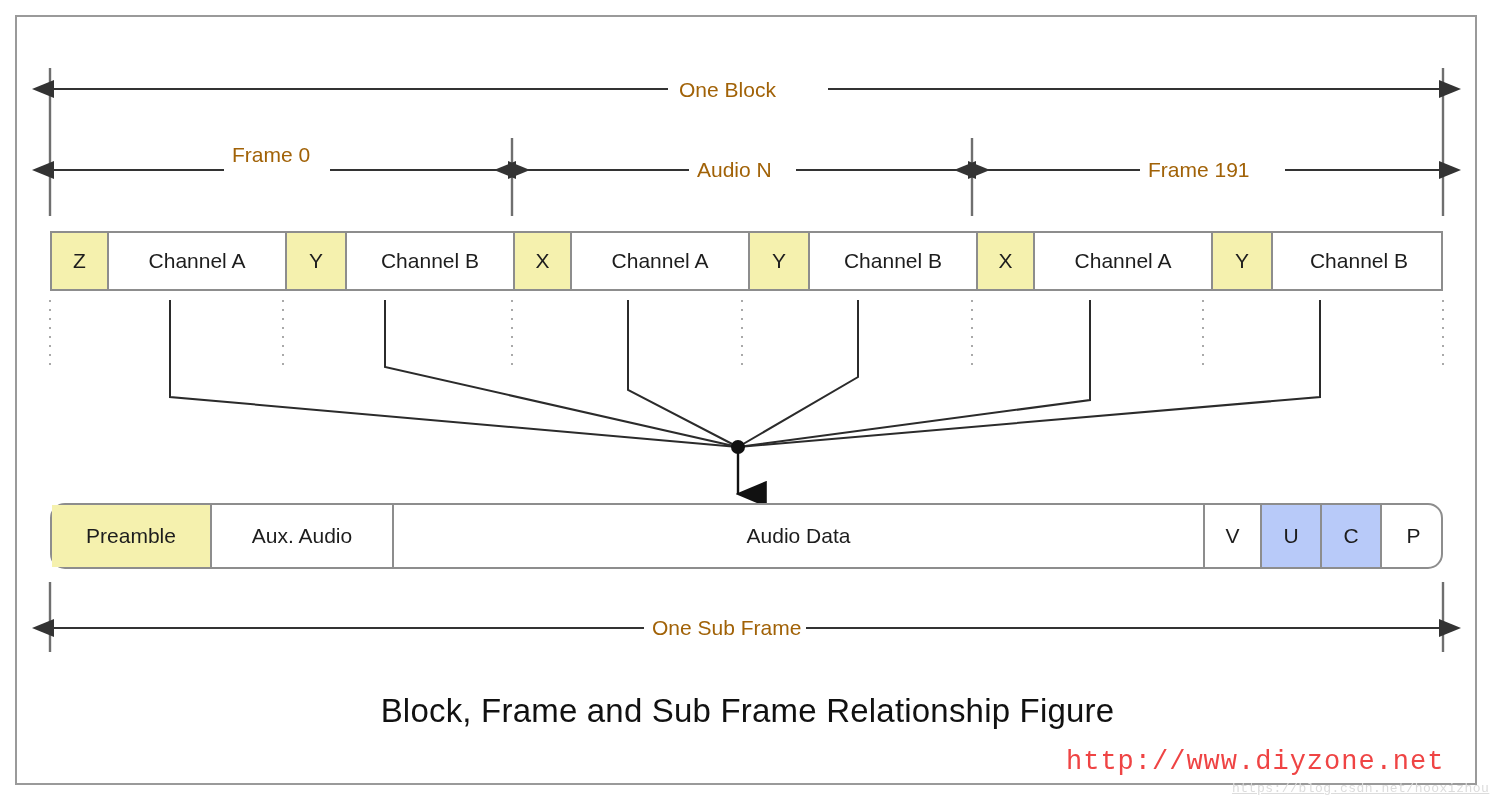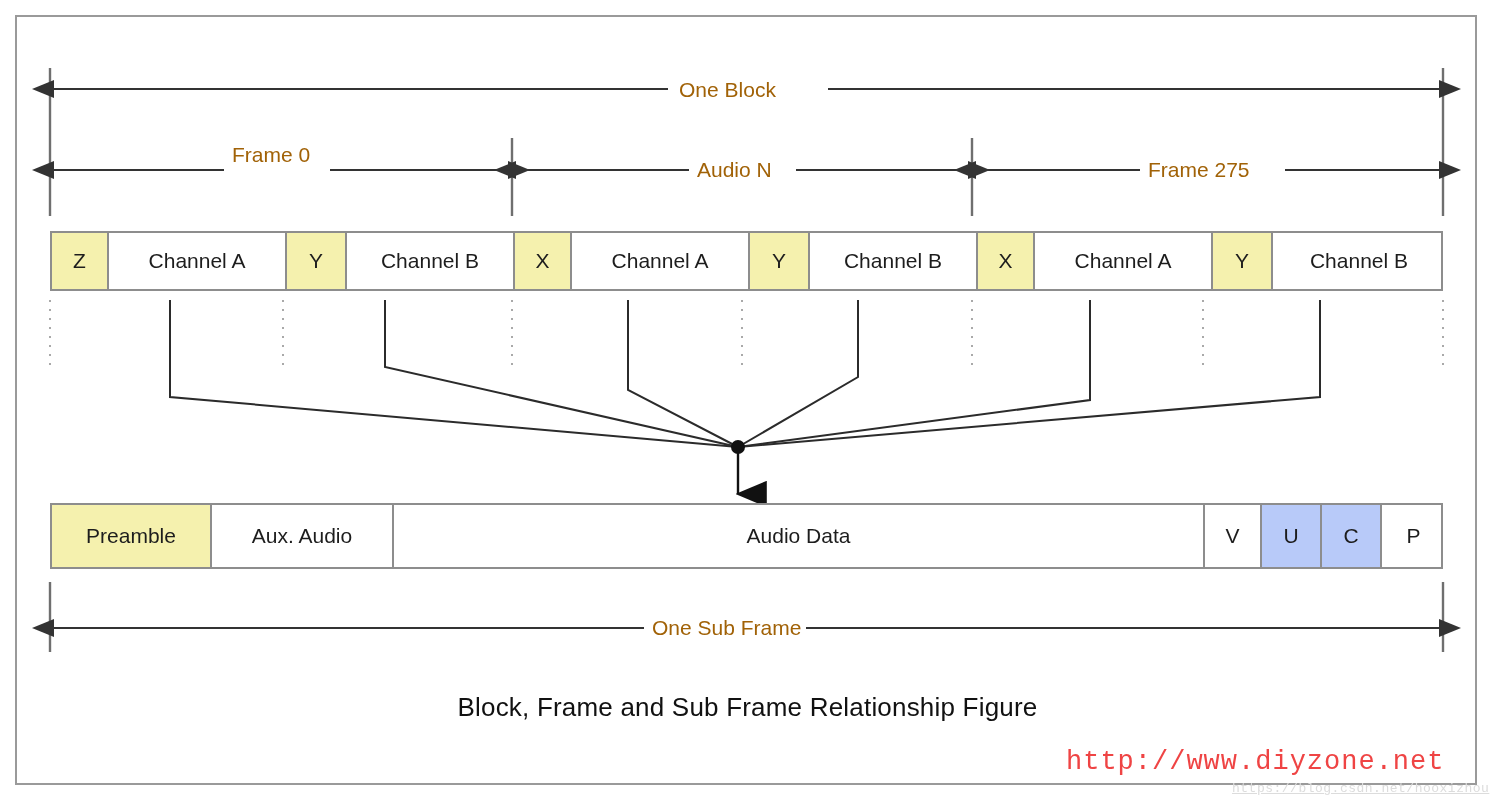--- a/index.html
+++ b/index.html
@@ -10,28 +10,28 @@
 
   .lbl{position:absolute;font-size:21px;color:#a16207;white-space:nowrap;line-height:1;}
   .lbl-oneblock{left:679px;top:79px;}
   .lbl-frame0{left:232px;top:144px;}
   .lbl-frameN{left:697px;top:159px;}
   .lbl-frame191{left:1148px;top:159px;}
   .lbl-onesub{left:652px;top:617px;}
 
   .cellrow{position:absolute;box-sizing:border-box;border:2px solid #8d8d8d;background:#fff;}
   #blockrow{left:50px;top:231px;width:1393px;height:60px;}
-  #subrow{left:50px;top:503px;width:1393px;height:66px;}
+  #subrow{left:50px;top:503px;width:1393px;height:66px;border-radius:15px;}
   .cell{position:absolute;top:0;bottom:0;display:flex;align-items:center;justify-content:center;
         font-size:21px;color:#1d1d1d;box-sizing:border-box;border-right:2px solid #8d8d8d;white-space:nowrap;}
   .cell.last{border-right:none;}
   .cell.yellow{background:#f5f1ae;}
   .cell.blue{background:#b8caf9;}
 
-  .title{position:absolute;left:0;width:1495px;text-align:center;top:692px;font-size:26px;color:#111;
+  .title{position:absolute;left:0;width:1495px;text-align:center;top:692px;font-size:33px;color:#111;
          letter-spacing:0.2px;}
   .wm{position:absolute;font-family:"Liberation Mono",monospace;color:#ef4444;white-space:nowrap;}
   .wm1{left:1066px;top:747px;font-size:27px;letter-spacing:1px;}
   .wm2{left:1232px;top:781px;font-size:13px;color:#dcdcdc;letter-spacing:0.5px;text-decoration:underline;}
 </style>
 </head>
 <body>
 
 <div id="stage">
 
@@ -94,21 +94,21 @@
       <path d="M1090,300 L1090,400 L738,447"></path>
       <path d="M1320,300 L1320,397 L738,447"></path>
     </g>
     <circle cx="738" cy="447" r="7" fill="#111"></circle>
     <line x1="738" y1="449" x2="738" y2="494" stroke="#111" stroke-width="2.4" marker-end="url(#ahD)"></line>
   </svg>
 
   <div class="lbl lbl-oneblock">One Block</div>
   <div class="lbl lbl-frame0">Frame 0</div>
   <div class="lbl lbl-frameN">Audio N</div>
-  <div class="lbl lbl-frame191">Frame 275</div>
+  <div class="lbl lbl-frame191">Frame 191</div>
   <div class="lbl lbl-onesub">One Sub Frame</div>
 
   <div class="cellrow" id="blockrow">
       <div class="cell yellow" style="left: 0px; width: 57px;">Z</div>
       <div class="cell" style="left: 57px; width: 178px;">Channel A</div>
       <div class="cell yellow" style="left: 235px; width: 60px;">Y</div>
       <div class="cell" style="left: 295px; width: 168px;">Channel B</div>
       <div class="cell yellow" style="left: 463px; width: 57px;">X</div>
       <div class="cell" style="left: 520px; width: 178px;">Channel A</div>
       <div class="cell yellow" style="left: 698px; width: 60px;">Y</div>

